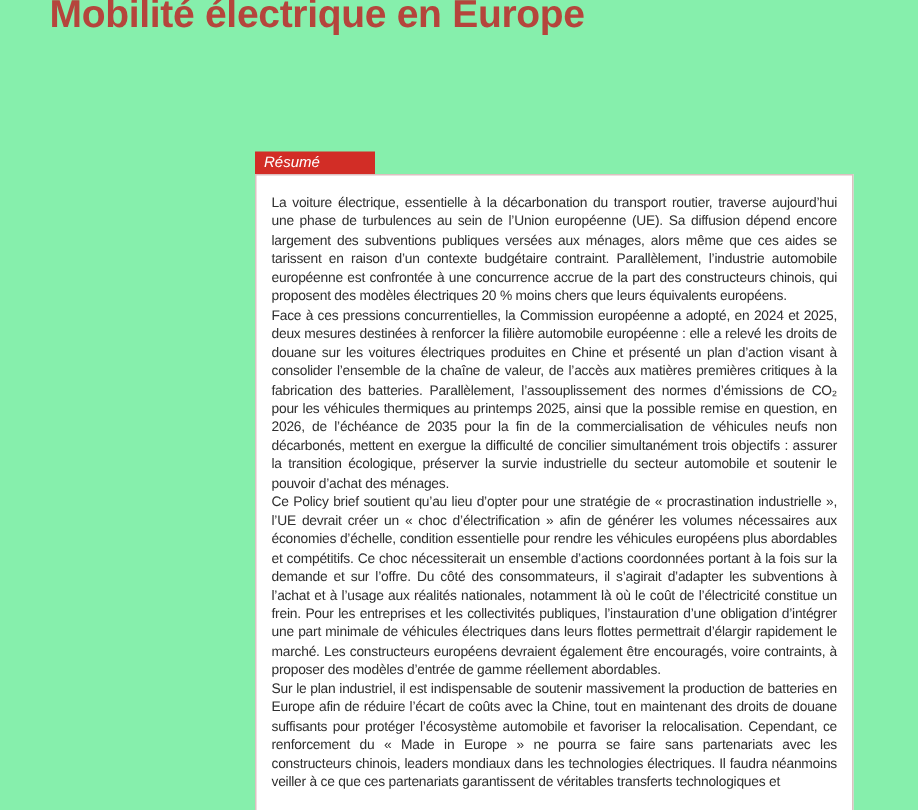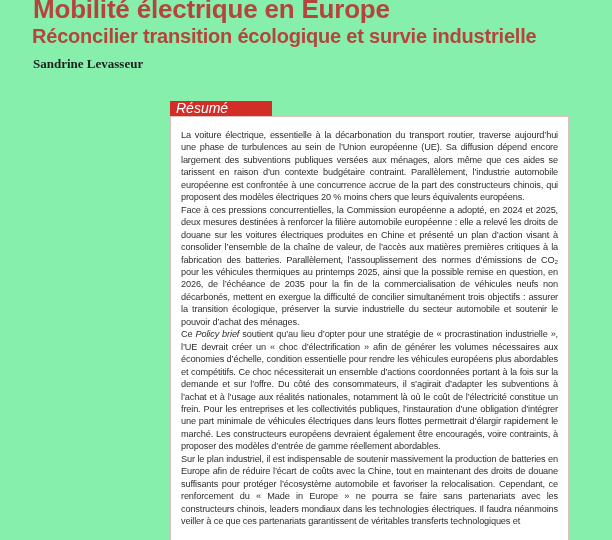--- a/index.html
+++ b/index.html
@@ -24,52 +24,50 @@
     color: var(--title_red, #b5453c);
   }
   .doc-author {
     position: absolute; left: 33px; top: 56px;
     font-family: "Liberation Serif", serif;
     font-size: 13px; font-weight: 700;
     color: #1f1f1f;
   }
   .resume-tab {
     position: absolute; left: 170px; top: 101px;
-    width: 102px; height: 15px; box-sizing: border-box;
+    width: 80px; height: 15px; box-sizing: border-box;
     background: var(--tab_red, #d22d26);
     color: #ffffff; font-style: italic;
-    font-size: 14px; line-height: 15px;
+    font-size: 10px; line-height: 15px;
     padding-left: 6px;
   }
   .resume-box {
     position: absolute; left: 170px; top: 116px;
     width: 399px; height: 440px; box-sizing: border-box;
     background: #ffffff;
     border: 1px solid var(--box_border, #dcc0c0);
     padding: 12px 10px 0 10px;
     overflow: hidden;
   }
   .resume-box p {
     margin: 0; text-align: justify;
     font-size: 9.2px; line-height: 12.45px;
     letter-spacing: -0.15px;
     color: var(--body_text, #2e2e2e);
   }
-  .it { font-style: italic; }
+  .it { }
 </style>
 </head>
 <body>
 
 <div class="page">
 
   <h1 class="doc-title">Mobilité électrique en Europe</h1>
 
-  <h2 class="doc-subtitle">Réconcilier transition écologique et survie industrielle</h2>
 
-  <div class="doc-author">Sandrine Levasseur</div>
 
   <div class="resume-tab">Résumé</div>
 
   <div class="resume-box">
     <p>La voiture électrique, essentielle à la décarbonation du transport routier, traverse aujourd’hui une phase de turbulences au sein de l’Union européenne (UE). Sa diffusion dépend encore largement des subventions publiques versées aux ménages, alors même que ces aides se tarissent en raison d’un contexte budgétaire contraint. Parallèlement, l’industrie automobile européenne est confrontée à une concurrence accrue de la part des constructeurs chinois, qui proposent des modèles électriques 20 % moins chers que leurs équivalents européens.</p>
     <p>Face à ces pressions concurrentielles, la Commission européenne a adopté, en 2024 et 2025, deux mesures destinées à renforcer la filière automobile européenne : elle a relevé les droits de douane sur les voitures électriques produites en Chine et présenté un plan d’action visant à consolider l’ensemble de la chaîne de valeur, de l’accès aux matières premières critiques à la fabrication des batteries. Parallèlement, l’assouplissement des normes d’émissions de CO₂ pour les véhicules thermiques au printemps 2025, ainsi que la possible remise en question, en 2026, de l’échéance de 2035 pour la fin de la commercialisation de véhicules neufs non décarbonés, mettent en exergue la difficulté de concilier simultanément trois objectifs : assurer la transition écologique, préserver la survie industrielle du secteur automobile et soutenir le pouvoir d’achat des ménages.</p>
     <p><span>Ce </span><span class="it">Policy brief</span><span> soutient qu’au lieu d’opter pour une stratégie de « procrastination industrielle », l’UE devrait créer un « choc d’électrification » afin de générer les volumes nécessaires aux économies d’échelle, condition essentielle pour rendre les véhicules européens plus abordables et compétitifs. Ce choc nécessiterait un ensemble d’actions coordonnées portant à la fois sur la demande et sur l’offre. Du côté des consommateurs, il s’agirait d’adapter les subventions à l’achat et à l’usage aux réalités nationales, notamment là où le coût de l’électricité constitue un frein. Pour les entreprises et les collectivités publiques, l’instauration d’une obligation d’intégrer une part minimale de véhicules électriques dans leurs flottes permettrait d’élargir rapidement le marché. Les constructeurs européens devraient également être encouragés, voire contraints, à proposer des modèles d’entrée de gamme réellement abordables.</span></p>
     <p>Sur le plan industriel, il est indispensable de soutenir massivement la production de batteries en Europe afin de réduire l’écart de coûts avec la Chine, tout en maintenant des droits de douane suffisants pour protéger l’écosystème automobile et favoriser la relocalisation. Cependant, ce renforcement du « Made in Europe » ne pourra se faire sans partenariats avec les constructeurs chinois, leaders mondiaux dans les technologies électriques. Il faudra néanmoins veiller à ce que ces partenariats garantissent de véritables transferts technologiques et</p>
   </div>
 

